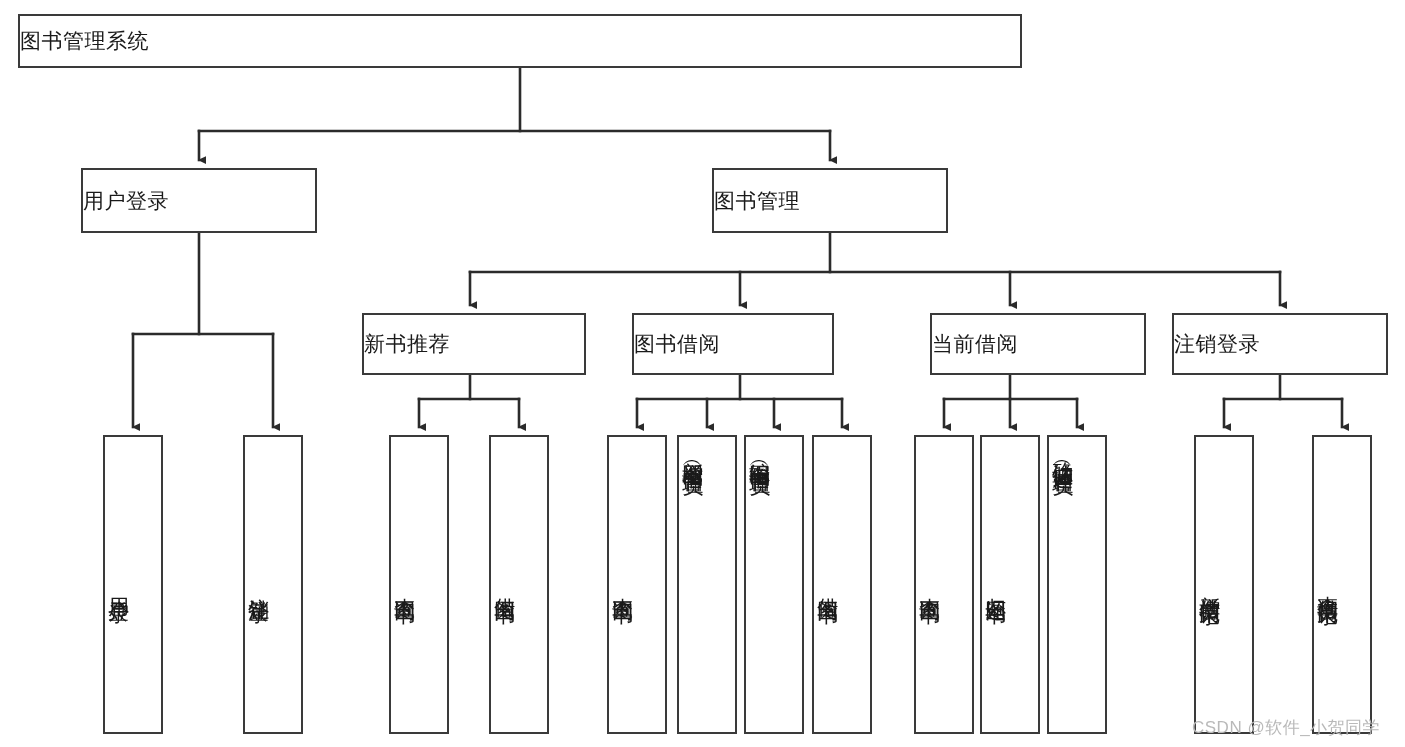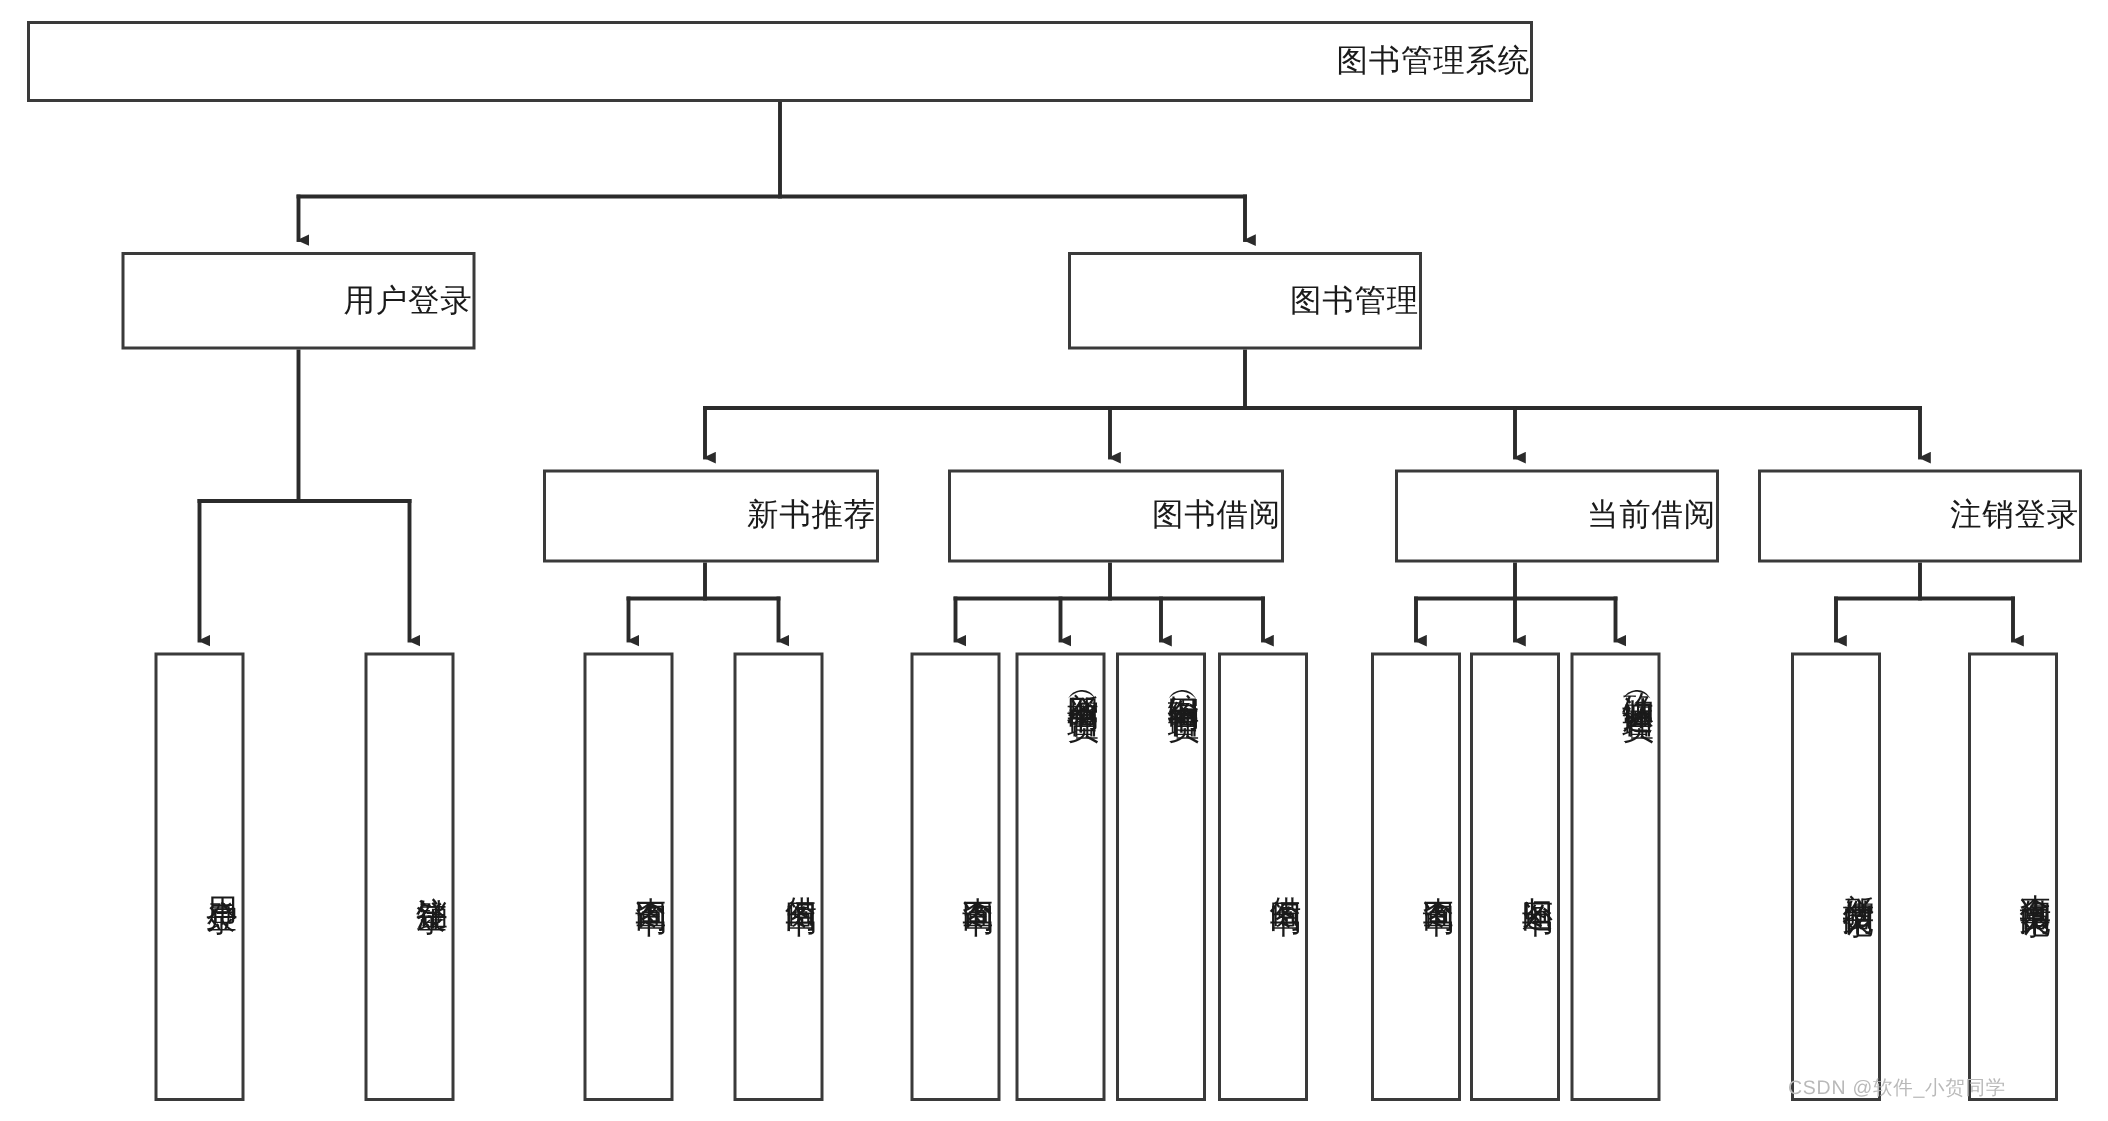--- a/index.html
+++ b/index.html
@@ -26,21 +26,21 @@
     width: 1405px;
     height: 747px;
   }
   .node-box {
     position: absolute;
     box-sizing: border-box;
     border: 2px solid #3a3a3a;
     background: #ffffff;
     display: flex;
     align-items: center;
-    justify-content: flex-end;
+    justify-content: flex-start;
     color: #1a1a1a;
   }
   .node-label-h {
     font-size: 21px;
     line-height: 1.1;
     letter-spacing: 0.5px;
     white-space: nowrap;
   }
   .node-label-v {
     font-size: 21px;
@@ -53,21 +53,21 @@
   .leaf-box {
     align-items: flex-start;
     padding-top: 8px;
   }
   .leaf-box.mid {
     align-items: center;
     padding-top: 0;
   }
   .watermark {
     position: absolute;
-    font-size: 13px;
+    font-size: 17px;
     color: #b9b9b9;
     white-space: nowrap;
     letter-spacing: 0.5px;
   }
 </style>
 </head>
 <body>
 
 <div id="diagram-root">
 
@@ -130,21 +130,21 @@
   </div>
 
   <div class="node-box" style="left:712px; top:168px; width:236px; height:65px;">
     <span class="node-label-h">图书管理</span>
   </div>
 
   <div class="node-box" style="left:362px; top:313px; width:224px; height:62px;">
     <span class="node-label-h">新书推荐</span>
   </div>
 
-  <div class="node-box" style="left:632px; top:313px; width:224px; height:62px;">
+  <div class="node-box" style="left:632px; top:313px; width:202px; height:62px;">
     <span class="node-label-h">图书借阅</span>
   </div>
 
   <div class="node-box" style="left:902px; top:313px; width:216px; height:62px;margin-left:28px;">
     <span class="node-label-h">当前借阅</span>
   </div>
 
   <div class="node-box" style="left:1172px; top:313px; width:216px; height:62px;">
     <span class="node-label-h">注销登录</span>
   </div>

